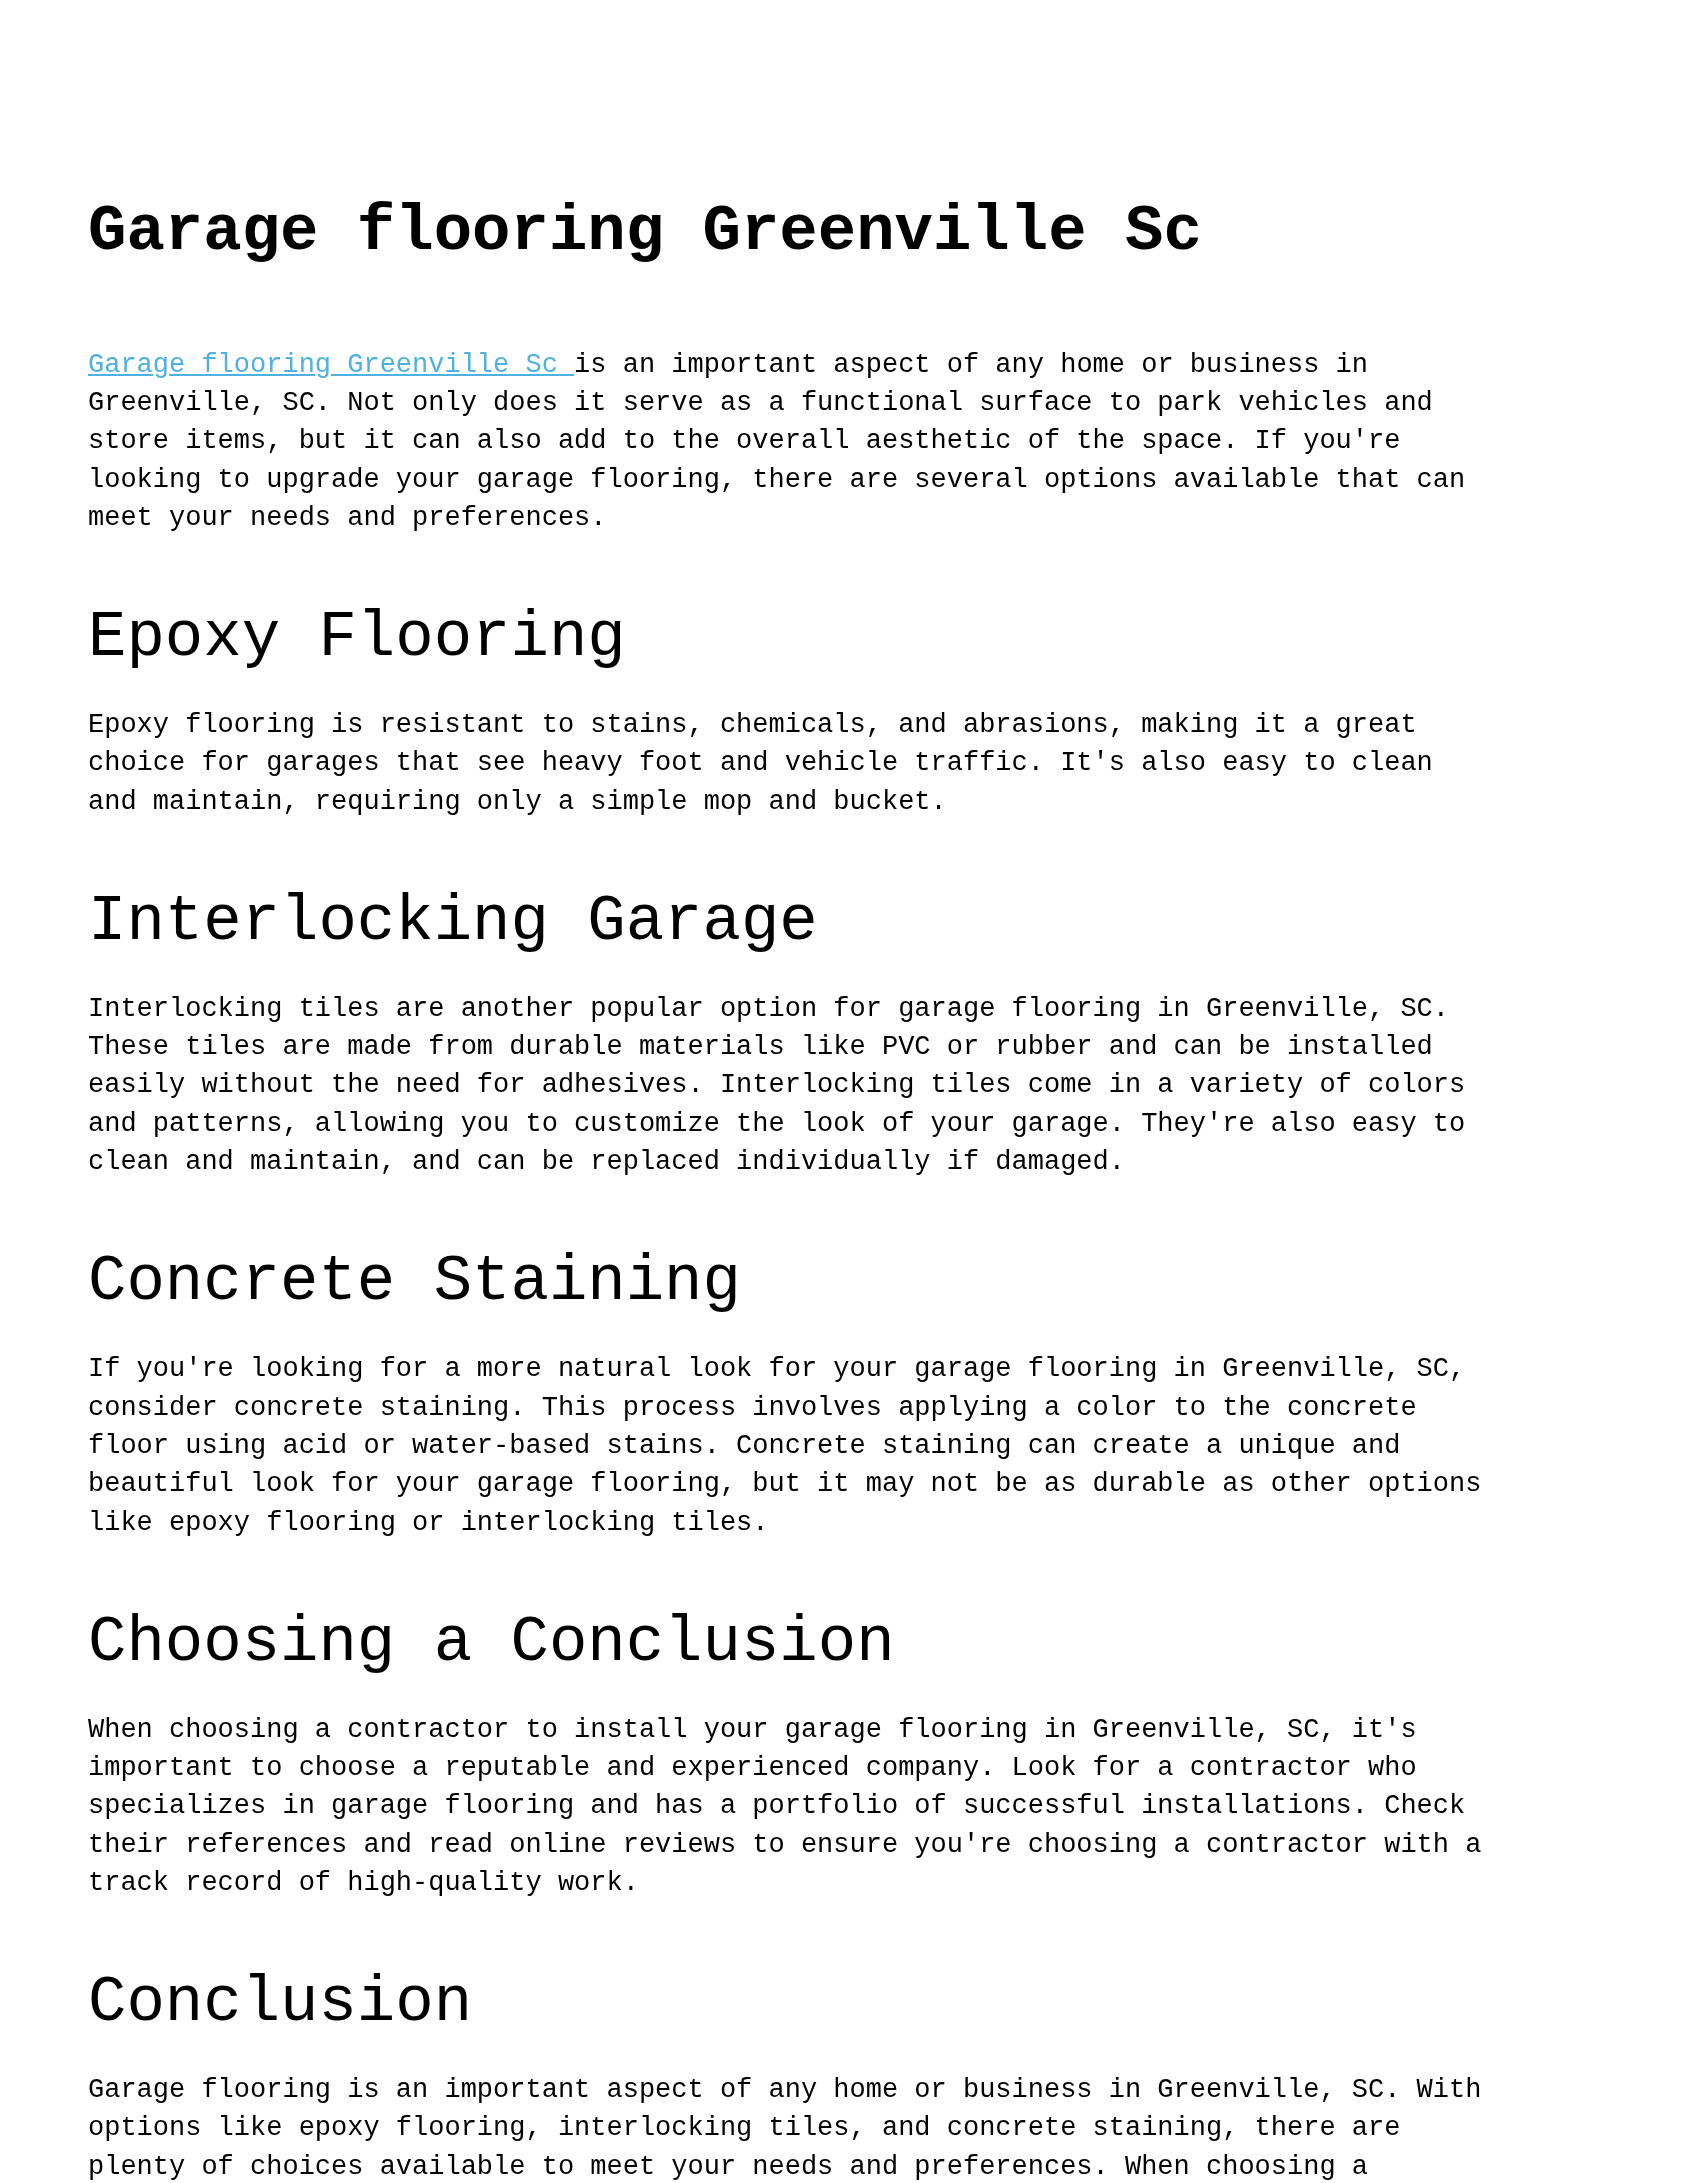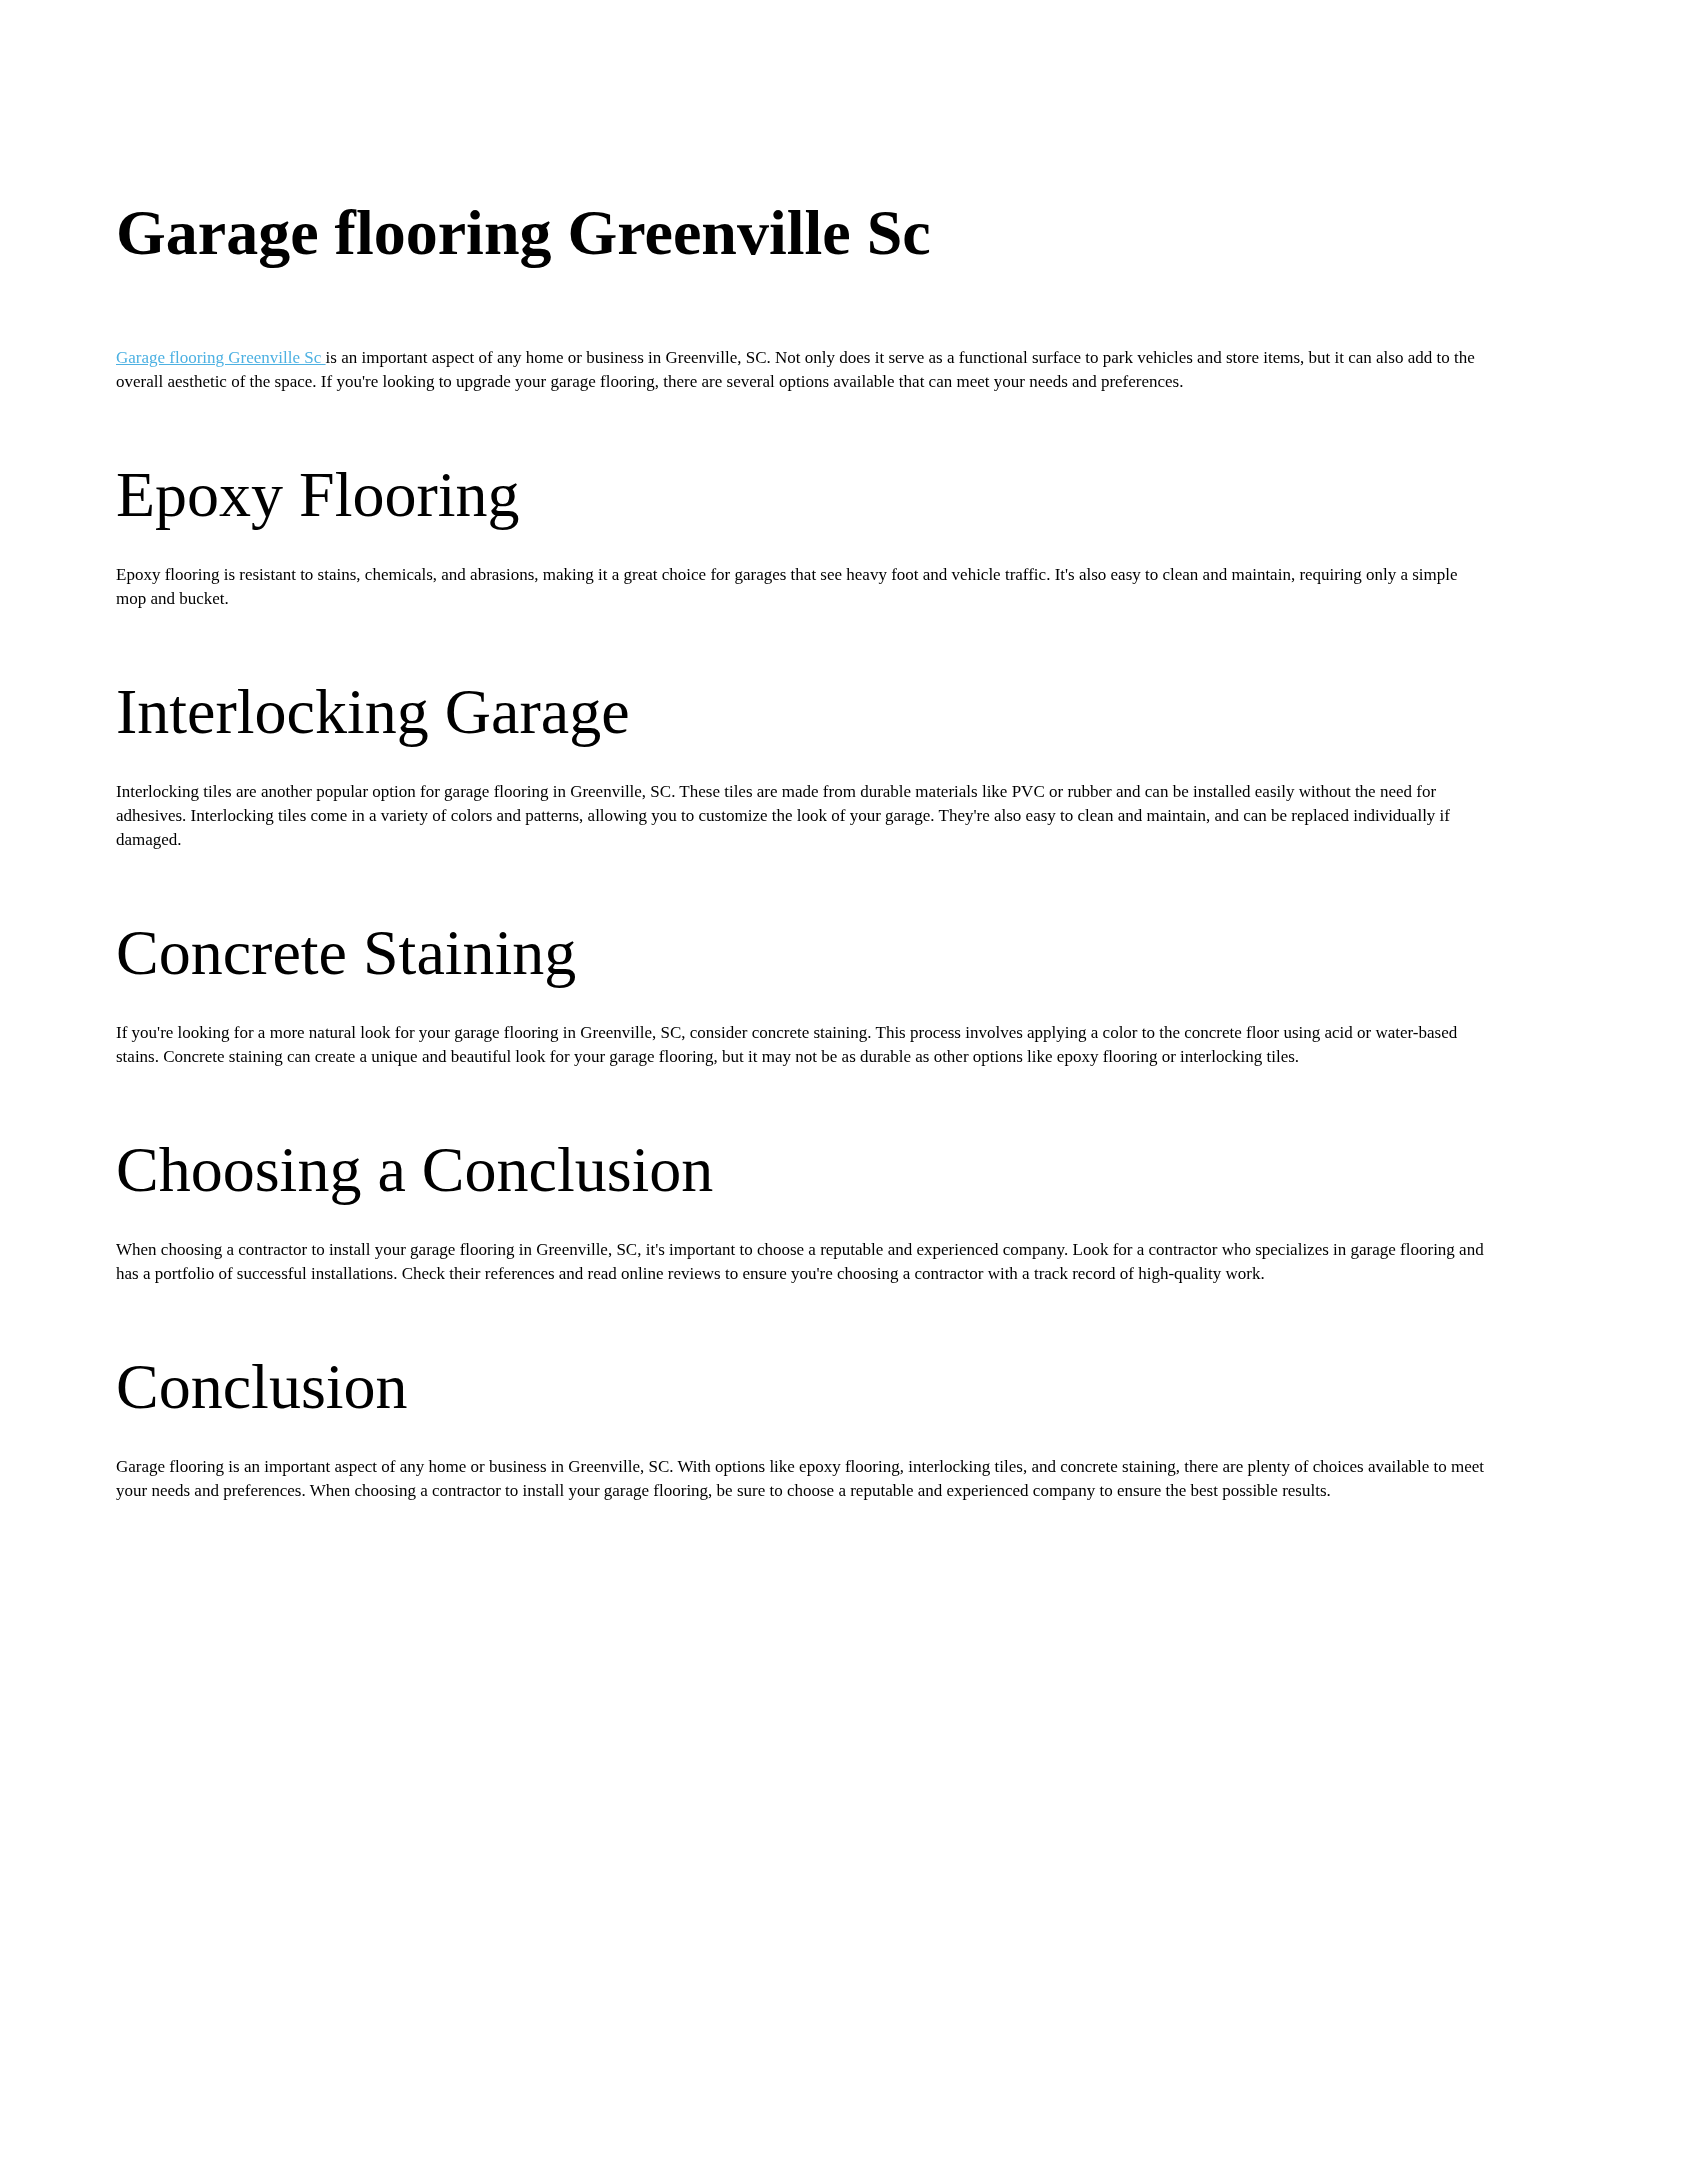--- a/index.html
+++ b/index.html
@@ -6,34 +6,34 @@
     margin: 0;
     padding: 0;
     background: #ffffff;
   }
   .page {
     position: relative;
     width: 1687px;
     height: 2183px;
     background: #ffffff;
     box-sizing: border-box;
-    padding: 196px 198px 146px 116px;
-    font-family: Liberation Serif, serif;
+    padding: 196px 198px 146px 88px;
+    font-family: Liberation Mono, monospace;
     color: #000000;
     overflow: hidden;
   }
   .doc-title {
     font-size: 64px;
     font-weight: 700;
     line-height: 1.15;
     margin: 0 0 76px 0;
     letter-spacing: 0px;
   }
   .body-text {
-    font-size: 17px;
+    font-size: 27px;
     line-height: 1.42;
     margin: 0;
     font-weight: 400;
   }
   .section-heading {
     font-size: 64px;
     font-weight: 400;
     line-height: 1.2;
     margin: 63px 0 29px 0;
   }

